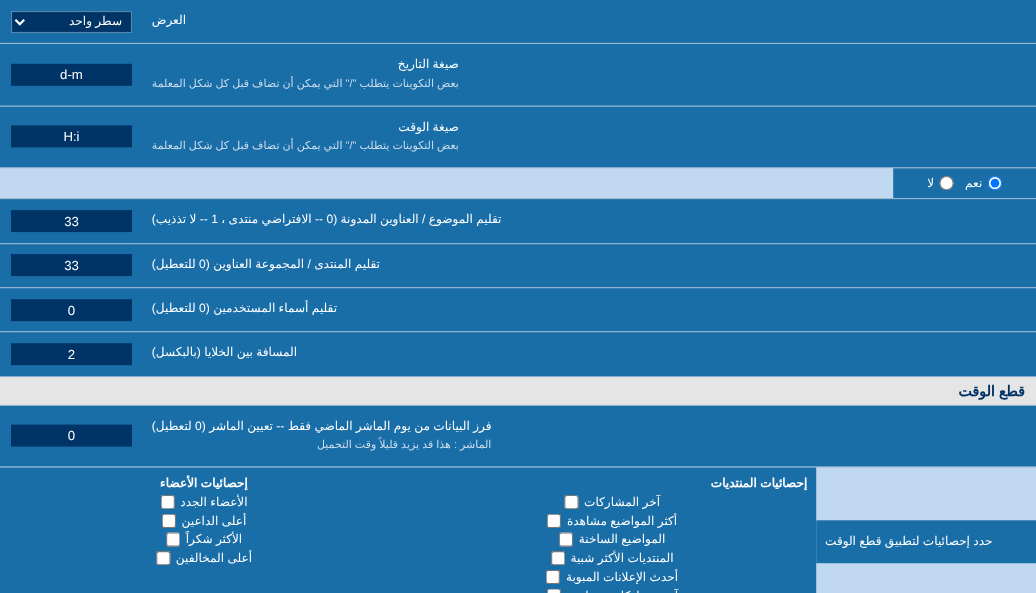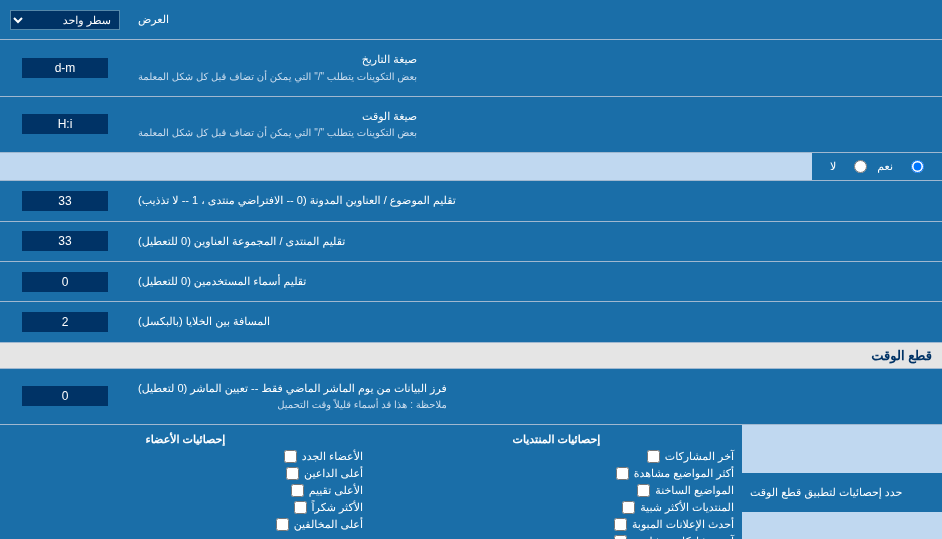--- a/index.html
+++ b/index.html
@@ -45,21 +45,21 @@
       justify-content: center;
       padding: 3px 6px;
       min-width: 130px;
     }
     .row-input input[type="text"] {
       background: #003366;
       color: #fff;
       border: none;
       padding: 3px 6px;
       font-size: 12px;
-      width: 86px;
+      width: 110px;
       text-align: center;
       direction: ltr;
     }
     .row-select {
       background: #1a6ea8;
       display: flex;
       align-items: center;
       justify-content: center;
       padding: 3px 6px;
       min-width: 130px;
@@ -80,21 +80,21 @@
       justify-content: center;
       gap: 10px;
       padding: 3px 8px;
       min-width: 130px;
     }
     .row-radio label {
       color: #fff;
       font-size: 11px;
       display: flex;
       align-items: flex-end;
-      gap: 18px;
+      gap: 5px;
       cursor: pointer;
     }
     .section-header {
       background: #e5e5e5;
       color: #003366;
       font-weight: bold;
       font-size: 13px;
       padding: 5px 10px;
       text-align: right;
       border-bottom: 1px solid #a0b8d0;
@@ -107,21 +107,21 @@
       flex: 1;
       padding: 4px 8px;
     }
     .checkbox-item {
       display: flex;
       align-items: center;
       gap: 5px;
       color: #fff;
       font-size: 11px;
       margin-bottom: 4px;
-      justify-content: flex-start;
+      justify-content: center;
       direction: rtl;
     }
     .checkbox-item input[type="checkbox"] {
       cursor: pointer;
     }
   </style>
 </head>
 <body>
 
 <div class="main-container">
@@ -212,37 +212,37 @@
   </div>
 
   <div class="section-header">
     <span>قطع الوقت</span>
   </div>
 
   <div class="row">
     <div class="row-label">
       <div>
         <span>فرز البيانات من يوم الماشر الماضي فقط -- تعيين الماشر (0 لتعطيل)</span>
-        <span class="sub-text">ملاحظة : هذا قد أسماء قليلاً وقت التحميل</span>
+        <span class="sub-text">الماشر : هذا قد يزيد قليلاً وقت التحميل</span>
       </div>
     </div>
     <div class="row-input">
       <input type="text" value="0" style="">
     </div>
   </div>
 
   <div class="row" style="align-items:stretch;">
     <div class="row-label" style="max-width:200px; min-width:200px; align-self:center;">
       <span>حدد إحصائيات لتطبيق قطع الوقت</span>
     </div>
     <div style="flex:1; background:#1a6ea8; padding:4px 0;">
       <div class="checkboxes-row">
 
         <div class="checkboxes-col">
-          <div style="color:#fff; font-weight:bold; font-size:11px; margin-bottom:4px; text-align:center;">
+          <div style="color:#fff; font-weight:bold; font-size:11px; margin-bottom:4px; text-align:right;">
             <span>إحصائيات المنتديات</span>
           </div>
           <div class="checkbox-item">
             <span>آخر المشاركات</span>
             <input type="checkbox" style="">
           </div>
           <div class="checkbox-item">
             <span>أكثر المواضيع مشاهدة</span>
             <input type="checkbox" style="">
           </div>
@@ -270,24 +270,20 @@
           </div>
           <div class="checkbox-item">
             <span>الأعضاء الجدد</span>
             <input type="checkbox" style="">
           </div>
           <div class="checkbox-item">
             <span>أعلى الداعين</span>
             <input type="checkbox" style="">
           </div>
           <div class="checkbox-item">
-            <span>الأعلى تقييم</span>
-            <input type="checkbox" style="">
-          </div>
-          <div class="checkbox-item">
             <span>الأكثر شكراً</span>
             <input type="checkbox" style="">
           </div>
           <div class="checkbox-item">
             <span>أعلى المخالفين</span>
             <input type="checkbox" style="">
           </div>
         </div>
       </div>
     </div>

